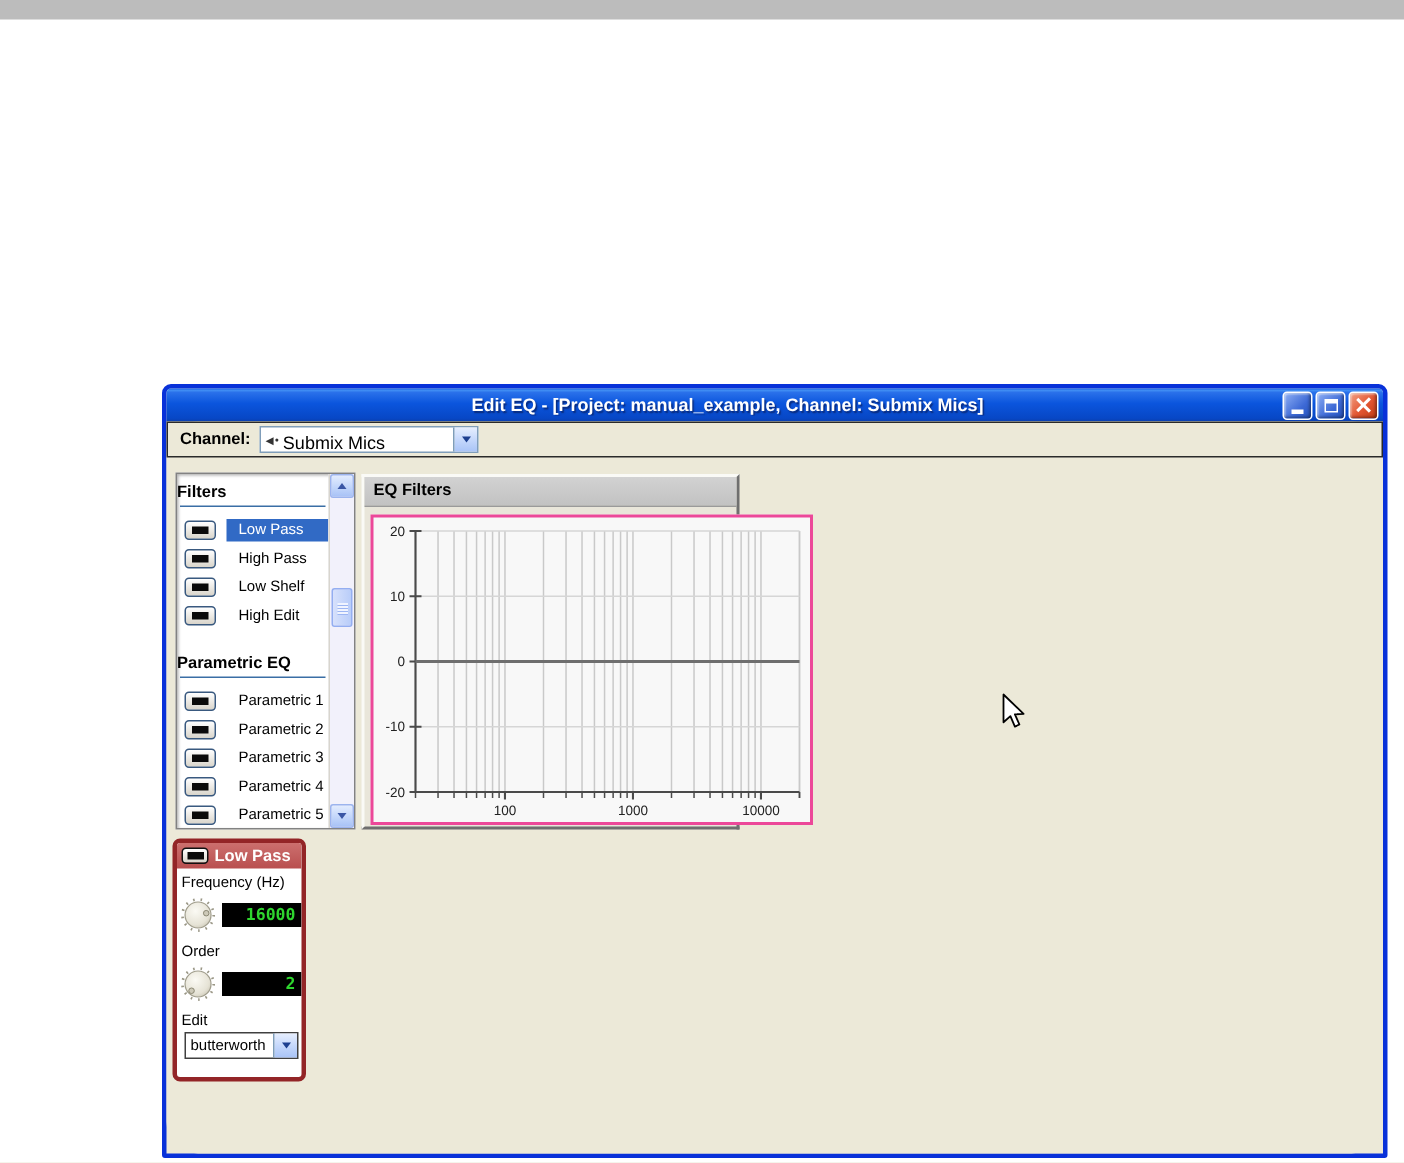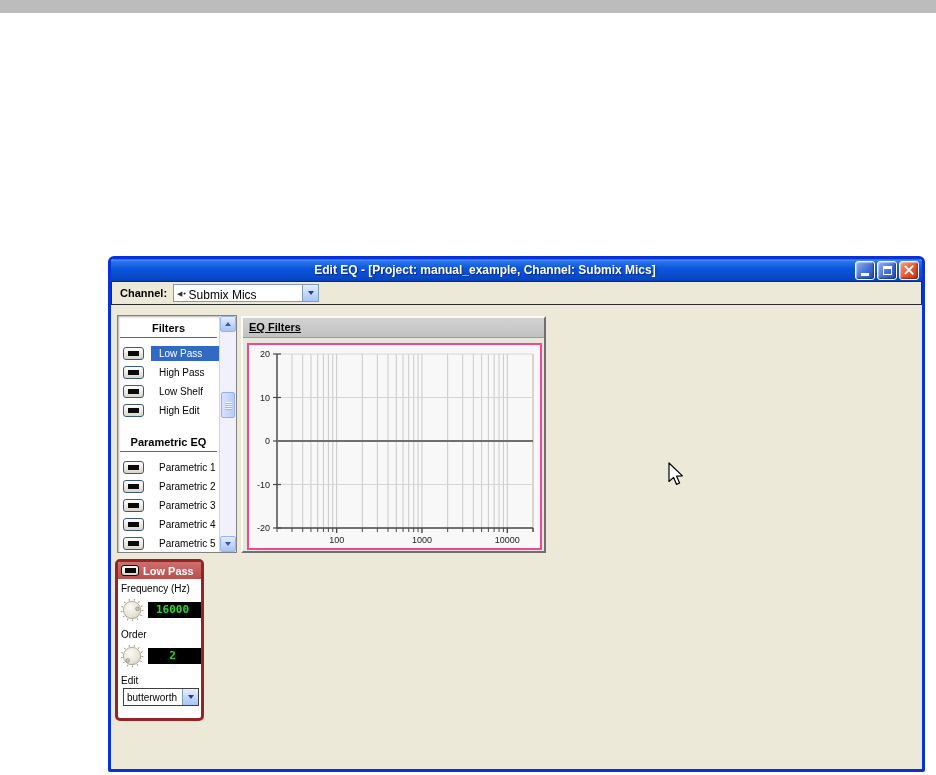--- a/index.html
+++ b/index.html
@@ -64,21 +64,21 @@
   .arrow-btn .tri { width:0; height:0; border-left:3.5px solid transparent; border-right:3.5px solid transparent; border-top:4px solid #1d3f8f; }
 
   
   .filters-list {
     position:absolute; left:6px; top:34px; width:120px; height:238px;
     background:#fff; border:1px solid #828282;
     box-shadow: inset 1px 1px 2px rgba(0,0,0,.3);
     overflow:hidden;
   }
   .list-inner { position:absolute; left:0; top:0; right:17px; bottom:0; overflow:hidden; }
-  .list-header { margin-top:6px; text-align:center; font-size:11px; font-weight:bold; color:#000; }
+  .list-header { margin-top:6px; text-align:left; font-size:11px; font-weight:bold; color:#000; }
   .list-rule { height:1px; background:#3a6ea5; margin:3px 2px 6px 2px; }
   .lrow { display:flex; align-items:center; height:18px; margin-bottom:1px; }
   .toggle-icon {
     width:21px; height:13px; margin-left:5px; flex:none;
     background:linear-gradient(#ffffff,#d9d5cb); border:1px solid #39597f; border-radius:3px;
     display:flex; align-items:center; justify-content:center;
   }
   .toggle-icon::after { content:""; width:11px; height:5px; background:#0a0a0a; }
   .lrow .rlabel { flex:1; margin-left:7px; font-size:10px; color:#000; padding:2px 2px 2px 8px; }
   .lrow.selected .rlabel { background:#316ac5; color:#fff; } .gap10{height:10px;}
@@ -91,23 +91,23 @@
   .sb-btn.up{top:0;} .sb-btn.down{bottom:0;}
   .tri-up{width:0;height:0;border-left:3.5px solid transparent;border-right:3.5px solid transparent;border-bottom:4.5px solid #3a56a5;}
   .tri-dn{width:0;height:0;border-left:3.5px solid transparent;border-right:3.5px solid transparent;border-top:4.5px solid #3a56a5;}
   .sb-thumb { position:absolute; left:1px; width:14px; top:76px; height:26px;
     background:linear-gradient(90deg,#d7e1fc,#b9cdf9); border:1px solid #94aef1; border-radius:2px; }
   .sb-thumb::after { content:""; display:block; margin:9px auto 0; width:7px; height:8px;
     background:repeating-linear-gradient(180deg,#f0f4ff 0 1px,#9db6f3 1px 2px); }
 
   
   .eq-panel {
-    position:absolute; left:130px; top:35px; width:305px; height:237px;
+    position:absolute; left:130px; top:35px; width:252px; height:237px;
     background:#e9e6da;
-    border:2px solid; border-color:#fafaf6 #6f6f6f #6f6f6f #fafaf6;text-decoration:underline;
+    border:2px solid; border-color:#fafaf6 #6f6f6f #6f6f6f #fafaf6;
   }
   .eq-header {
     height:20px; background:linear-gradient(#d2d2d2,#c2c2c2); border-bottom:1px solid #9a9a9a;
     font-size:11px; font-weight:bold; color:#000; padding:3px 0 0 6px;
   }
   .eq-graph {
     position:absolute; left:4px; top:25px; width:295px; height:207px;
     background:#f8f8f8; border:2px solid #ec4899;
   }
 
@@ -120,21 +120,21 @@
     height:17px; background:linear-gradient(#cc6f6e,#b94f4f);
     display:flex; align-items:center; padding-left:3px;
   }
   .detail-header .toggle-icon { width:18px; height:11px; margin-left:0; border-color:#111; }
   .detail-header .htxt { color:#fff; font-weight:bold; font-size:11px; margin-left:4px; white-space:nowrap; }
   .dlabel { font-size:10px; color:#000; margin:4px 0 1px 3px; }
   .knob-row { display:flex; align-items:center; margin-left:2px; height:30px; }
   .lcd {
     width:65px; height:16px; background:#000; margin-left:4px;
     color:#2ed52e; font-family:"DejaVu Sans Mono", monospace; font-size:11px; font-weight:bold;
-    text-align:center; padding:1px 4px 0 0;
+    text-align:right; padding:1px 4px 0 0;
   }
   .xp-select { display:flex; width:76px; height:18px; background:#fff; border:1px solid #404040; margin:2px 0 0 5px; }
   .xp-select .stxt { flex:1; font-size:10px; padding:3px 0 0 3px; color:#000; white-space:nowrap; overflow:hidden; }
 
   
   .cursor { position:absolute; left:557px; top:181px; width:18px; height:26px; pointer-events:none; }
 </style>
 </head>
 <body>
 

